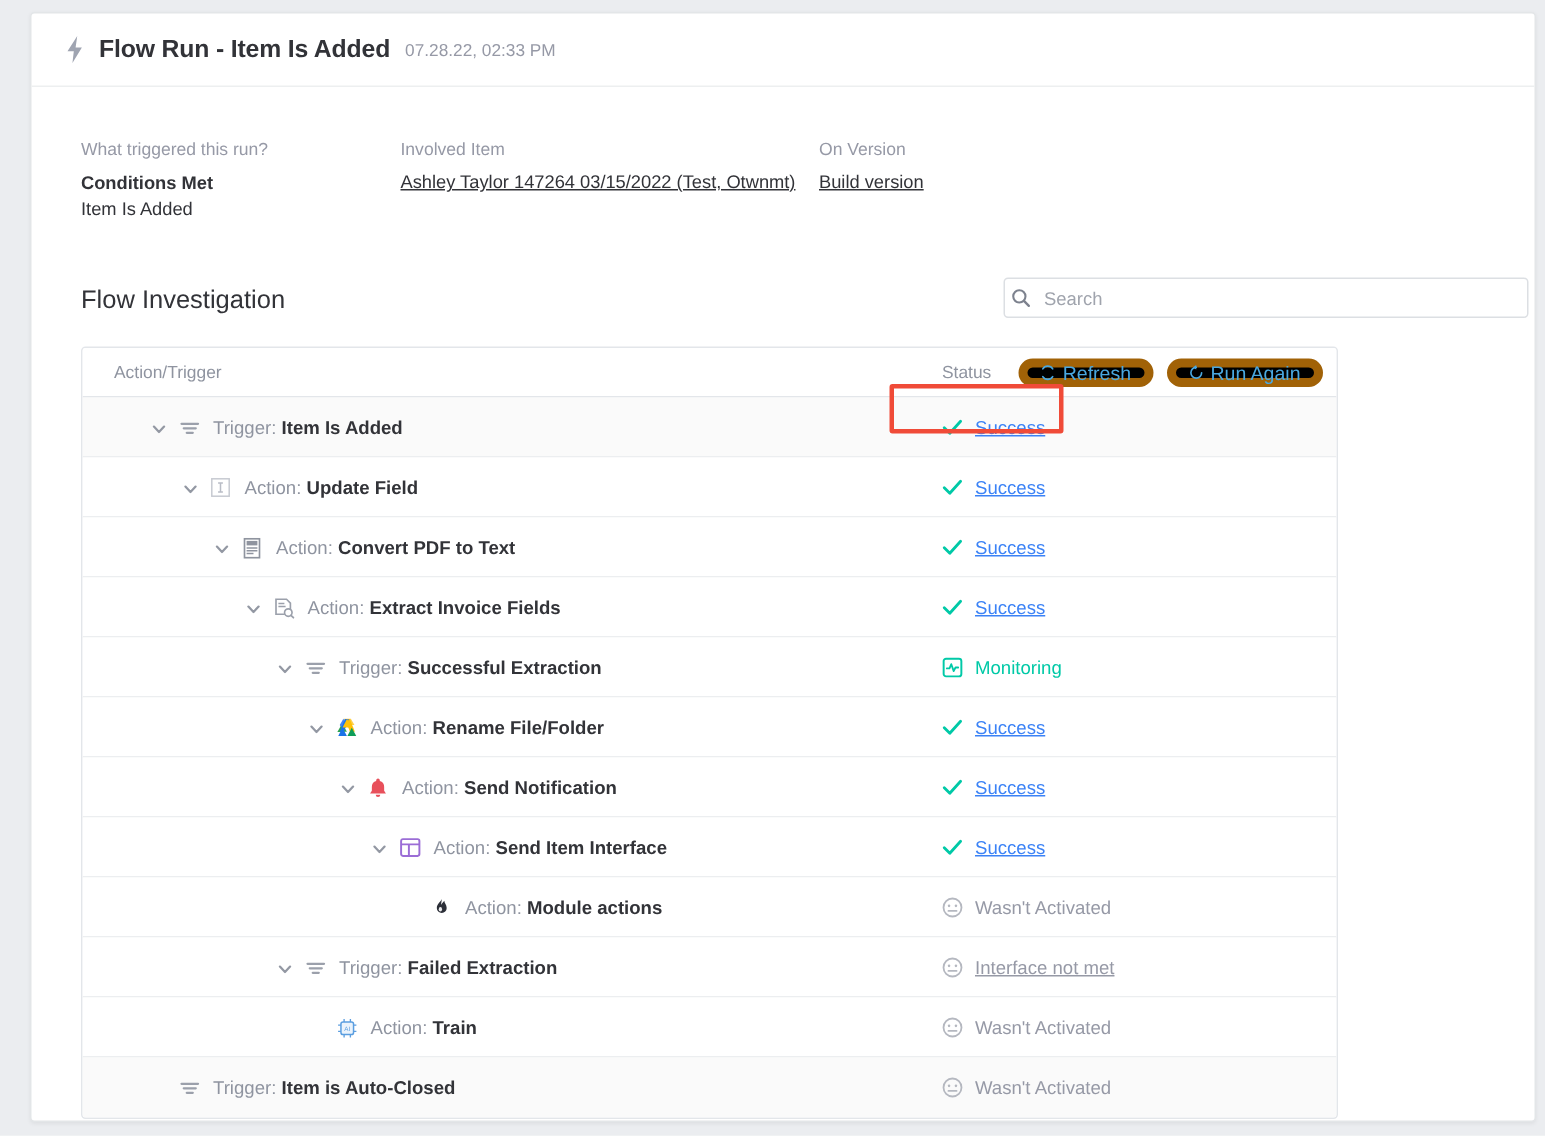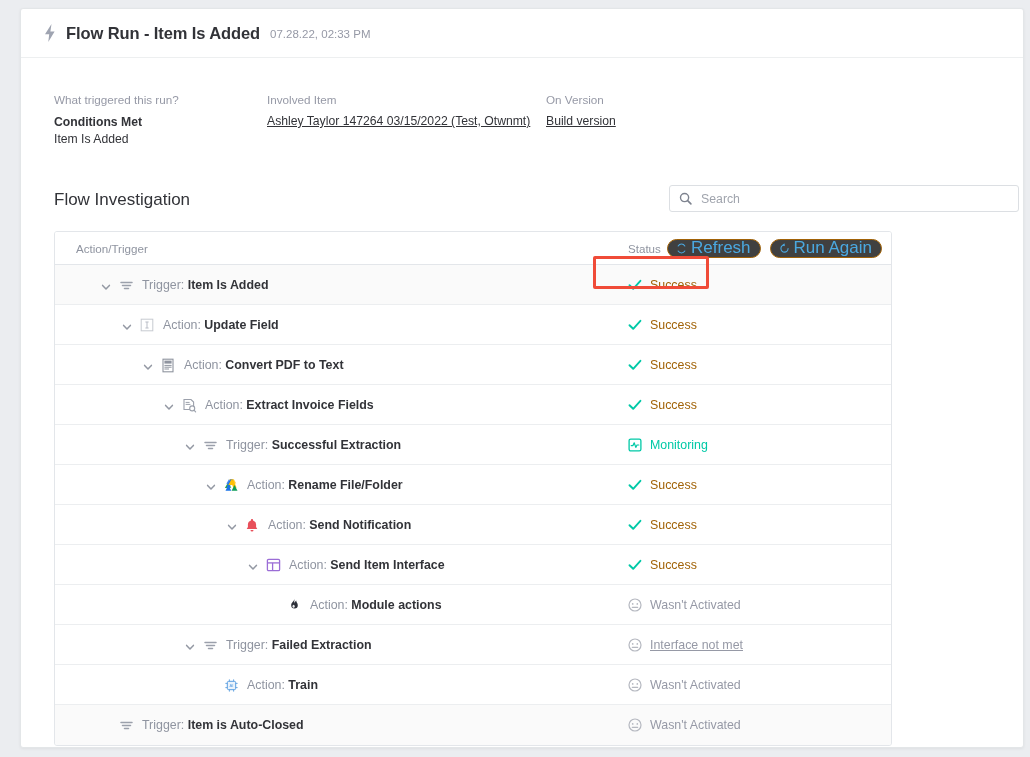--- a/index.html
+++ b/index.html
@@ -88,21 +88,21 @@
   }
   .search {
     position: absolute;
     left: 648px; top: 176px;
     width: 350px; height: 27px;
     border: 1px solid #dcdfe3;
     border-radius: 3px;
     background: #fff;
     display: flex;
     align-items: center;
-    padding: 0 9px;
+    padding: 0 4px;
   }
   .search svg { flex: 0 0 auto; }
   .search input {
     border: none; outline: none;
     flex: 1 1 auto;
     font-size: 12.3px;
     color: #323338;
     font-family: "Liberation Sans", sans-serif;
     margin-left: 7px;
     background: transparent;
@@ -134,28 +134,28 @@
   .th-status {
     position: absolute; left: 573px;
     font-size: 11.6px; color: #8f94a0;
   }
   .hdr-btns {
     position: absolute; right: 9px;
     display: flex; gap: 9px;
   }
   .pill {
     height: 19px;
-    border: 1px solid #a16207;
+    border: 6px solid #a16207;
     border-radius: 10px;
     color: #4aa8e0;
-    font-size: 17px;
+    font-size: 13px;
     display: flex;
     align-items: center;
     padding: 0 9px 0 8px;
-    background: #404040;
+    background: #000000;
     cursor: pointer;
     white-space: nowrap;
   }
   .pill svg { margin-right: 4px; flex: 0 0 auto; }
 
   .row {
     height: 40px;
     display: flex;
     align-items: center;
     border-bottom: 1px solid #eceef0;
@@ -184,21 +184,21 @@
 
   .cell-status {
     position: absolute;
     left: 573px; top: 0; height: 40px;
     display: flex; align-items: center;
     white-space: nowrap;
   }
   .sicon { width: 14px; height: 14px; flex: 0 0 auto; margin-right: 8px;
            display:flex; align-items:center; justify-content:center; }
   .stext { font-size: 12.4px; }
-  .stext.success { color: #a16207; cursor: pointer; }
+  .stext.success { color: #3b82f6; text-decoration: underline; cursor: pointer; }
   .stext.monitoring { color: #00c9a7; }
   .stext.muted { color: #9699a6; }
   .stext.muted.link { text-decoration: underline; cursor: pointer; }
 
   
   .annot {
     position: absolute;
     left: 593px; top: 256px;
     width: 116px; height: 33px;
     border: 3px solid #f04b38;

